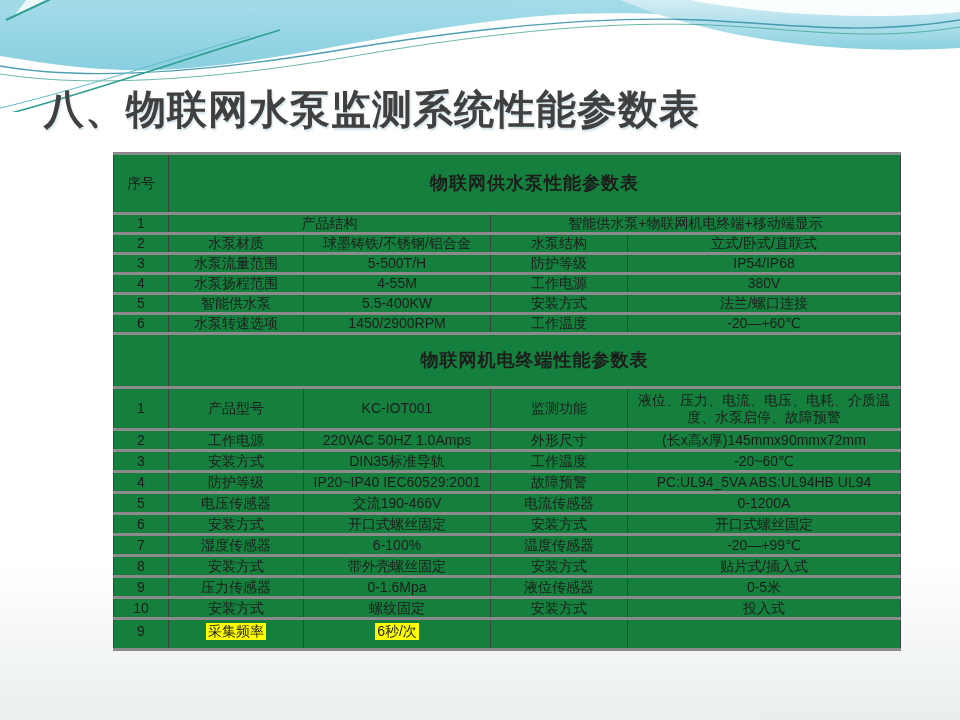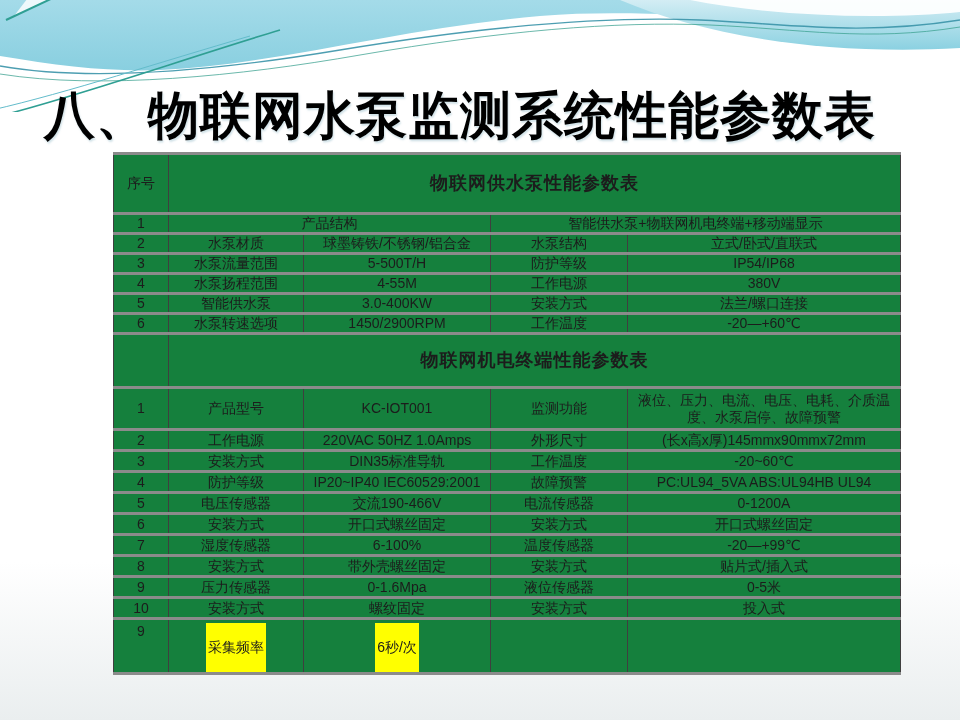--- a/index.html
+++ b/index.html
@@ -5,22 +5,22 @@
   html,body{margin:0;padding:0;}
   body{
     width:960px;height:720px;overflow:hidden;position:relative;
     font-family:"Liberation Sans","DejaVu Sans",sans-serif;
     background:linear-gradient(180deg,#ffffff 0%,#ffffff 78%,#eaeeef 100%);
   }
   .slide{position:absolute;inset:0;}
   .waves{position:absolute;top:0;left:0;display:block;}
   .page-title{
     position:absolute;left:44px;top:82px;width:880px;
-    font-size:51px;font-weight:bold;letter-spacing:1px;
-    color:#000000;white-space:nowrap;
+    font-size:40px;font-weight:bold;letter-spacing:1px;
+    color:#404040;white-space:nowrap;
     text-shadow:1px 2px 2px rgba(120,170,185,0.35);
   }
   table.ptable{
     position:absolute;left:113px;top:152px;width:787px;
     border-collapse:collapse;table-layout:fixed;
     font-size:14px;color:#1c1c1c;background:#15803d;
   }
   table.ptable td{
     border:1px solid #3f3f3f;
     border-top:3px solid #8b8b8b;
@@ -30,21 +30,21 @@
   }
   td.corner{vertical-align:top;padding-top:2px;}
   .sec-hdr{font-weight:bold;font-size:18px;letter-spacing:1px;}
   tr.h-hdr1{height:60px;}
   tr.h-r{height:20px;}
   tr.h-hdr2{height:54px;}
   tr.h-tall{height:42px;}
   tr.h-r2{height:21px;}
   tr.h-last{height:31px;}
   tr.h-last td{vertical-align:top;padding-top:3px;}
-  .hl{background:#ffff00;padding:16px 2px;display:inline-block;}
+  .hl{background:#ffff00;padding:0 2px;display:inline-block;}
   .wrapcell{line-height:1.25;}
 </style>
 </head>
 <body>
 
 <div class="slide">
 
   <svg class="waves" width="960" height="112" viewBox="0 0 960 112" aria-hidden="true">
     <defs>
       <linearGradient id="sky" x1="0" y1="0" x2="0" y2="1">
@@ -107,21 +107,21 @@
       <tr class="h-r">
         <td>4</td>
         <td>水泵扬程范围</td>
         <td>4-55M</td>
         <td>工作电源</td>
         <td>380V</td>
       </tr>
       <tr class="h-r">
         <td>5</td>
         <td>智能供水泵</td>
-        <td>3.0-400KW</td>
+        <td>5.5-400KW</td>
         <td>安装方式</td>
         <td>法兰/螺口连接</td>
       </tr>
       <tr class="h-r">
         <td>6</td>
         <td>水泵转速选项</td>
         <td>1450/2900RPM</td>
         <td>工作温度</td>
         <td>-20—+60℃</td>
       </tr>

